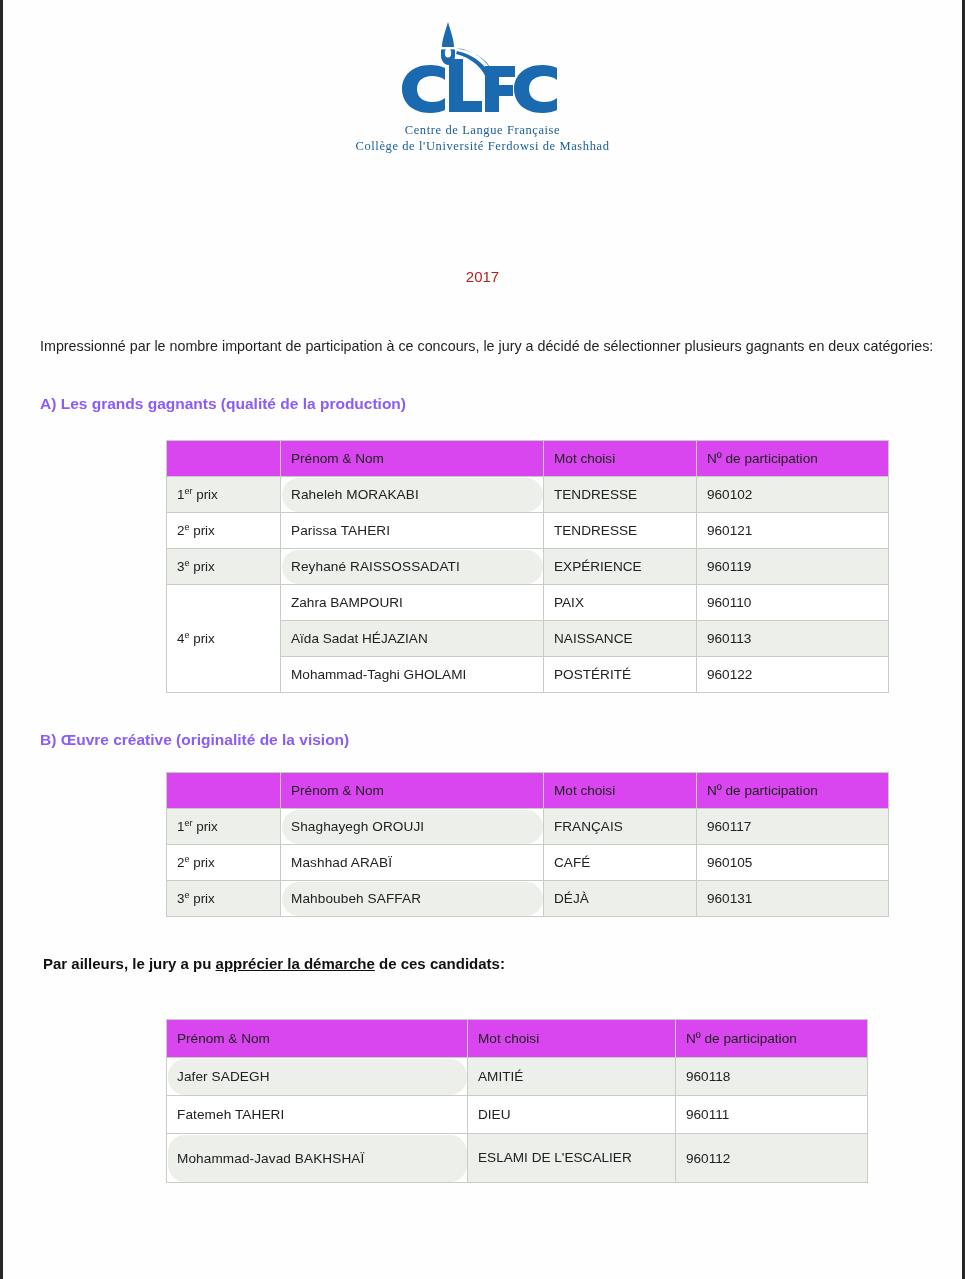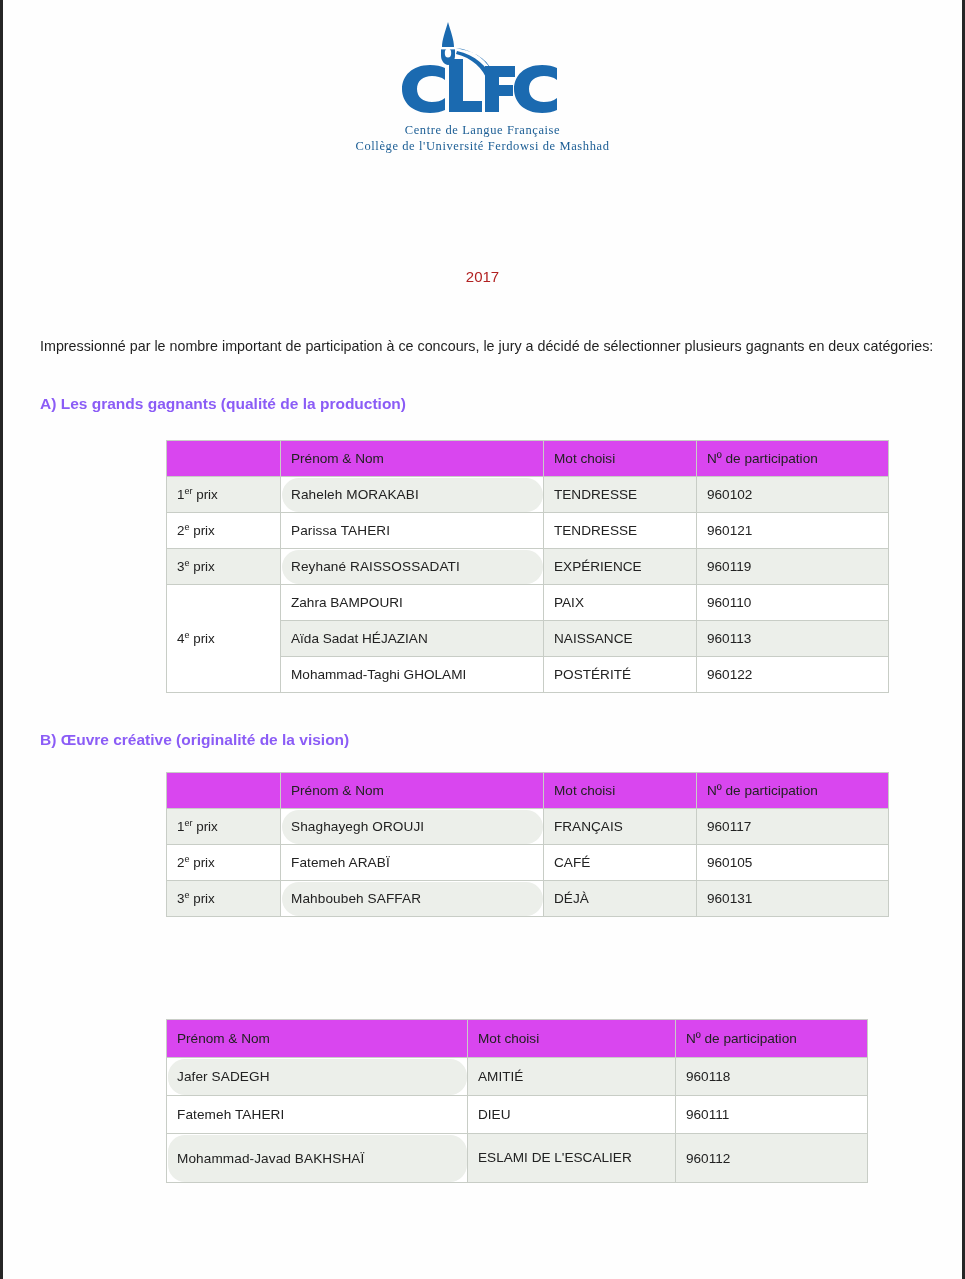--- a/index.html
+++ b/index.html
@@ -243,33 +243,36 @@
         <td class="c-num">Nº de participation</td>
       </tr>
       <tr class="row-gray">
         <td class="c-rank"><span>1</span><sup>er</sup><span> prix</span></td>
         <td class="c-name bold-name">Shaghayegh OROUJI</td>
         <td class="c-word">FRANÇAIS</td>
         <td class="c-num">960117</td>
       </tr>
       <tr class="row-white">
         <td class="c-rank"><span>2</span><sup>e</sup><span> prix</span></td>
-        <td class="c-name bold-name">Fatemeh ARABÏ</td>
+        <td class="c-name bold-name">Mashhad ARABÏ</td>
         <td class="c-word">CAFÉ</td>
         <td class="c-num">960105</td>
       </tr>
       <tr class="row-gray">
         <td class="c-rank"><span>3</span><sup>e</sup><span> prix</span></td>
         <td class="c-name bold-name">Mahboubeh SAFFAR</td>
         <td class="c-word">DÉJÀ</td>
         <td class="c-num">960131</td>
       </tr>
     </tbody>
   </table>
 
+  <div class="note-line">
+    <span>Par ailleurs, le jury a pu </span><span class="uline">apprécier la démarche</span><span> de ces candidats:</span>
+  </div>
 
   <table class="result" id="table-c">
     <tbody>
       <tr class="hdr row-white">
         <td class="c-name-wide">Prénom &amp; Nom</td>
         <td class="c-word-wide">Mot choisi</td>
         <td class="c-num">Nº de participation</td>
       </tr>
       <tr class="row-gray">
         <td class="c-name-wide bold-name">Jafer  SADEGH</td>

